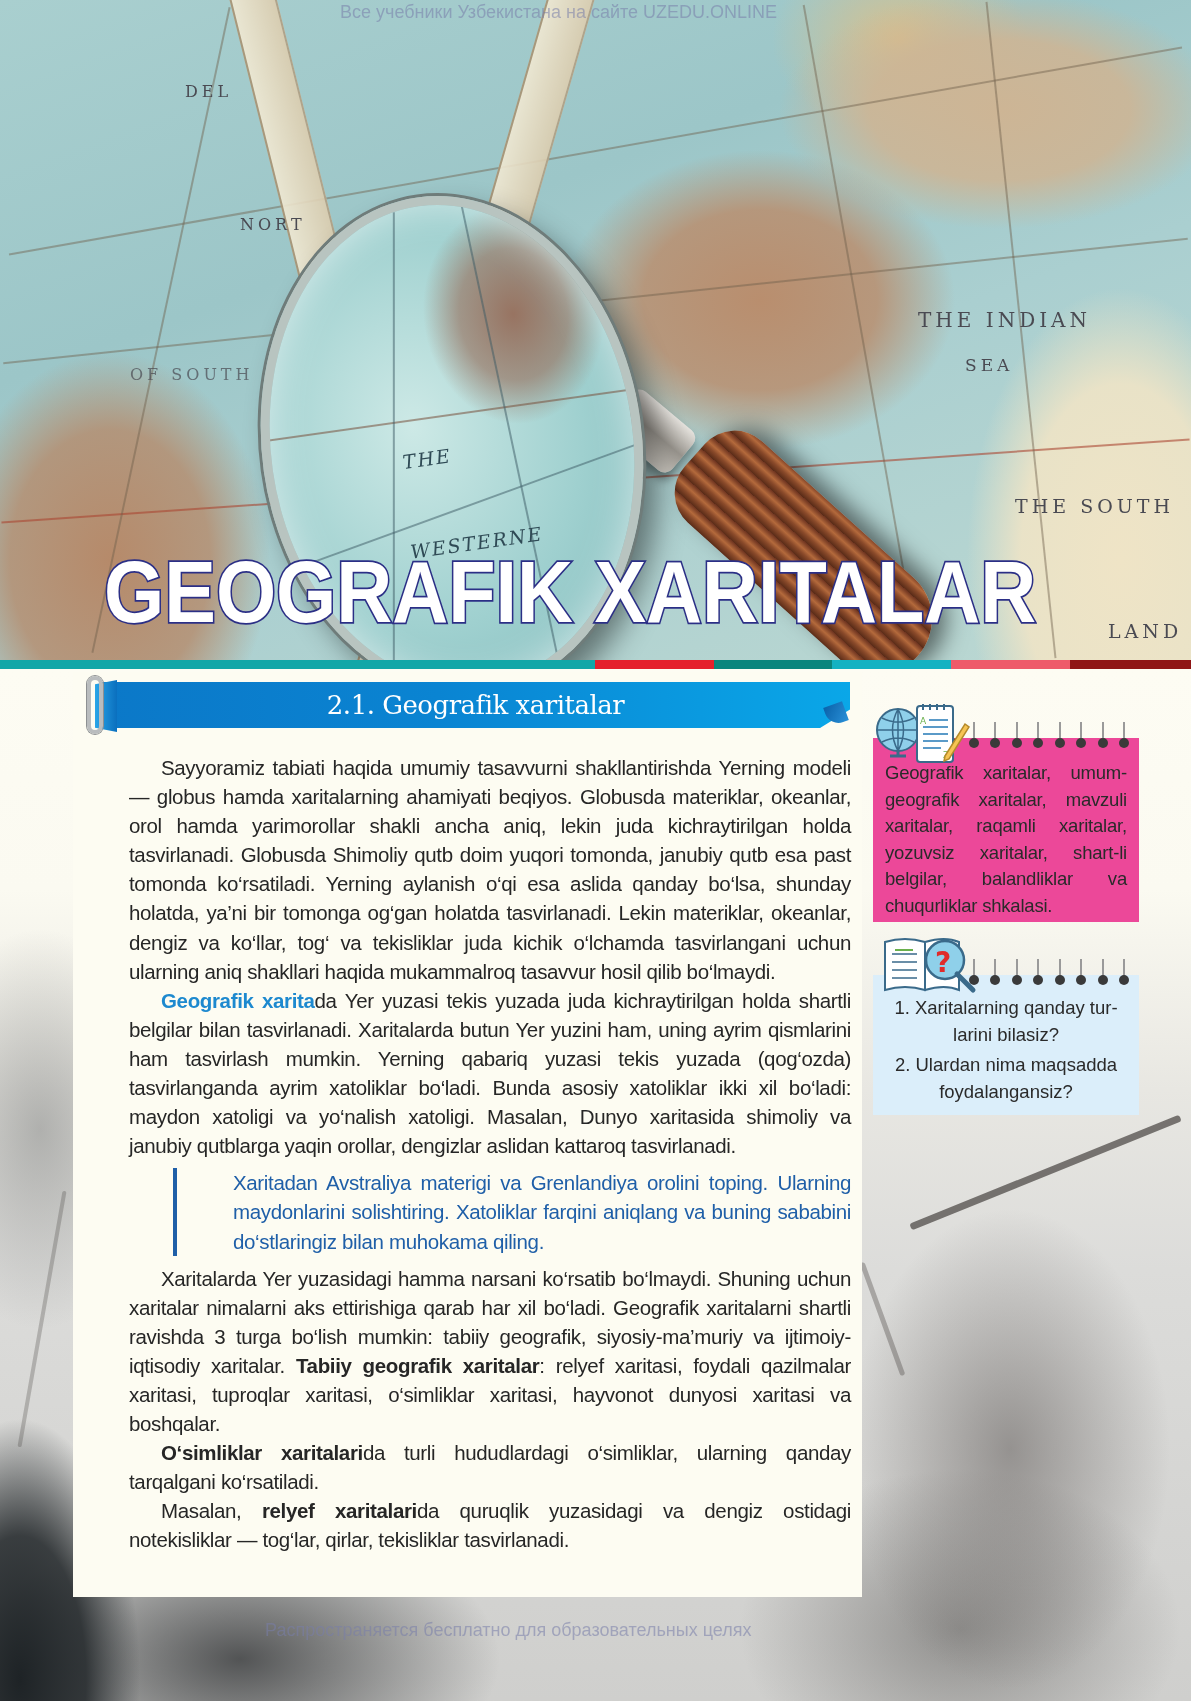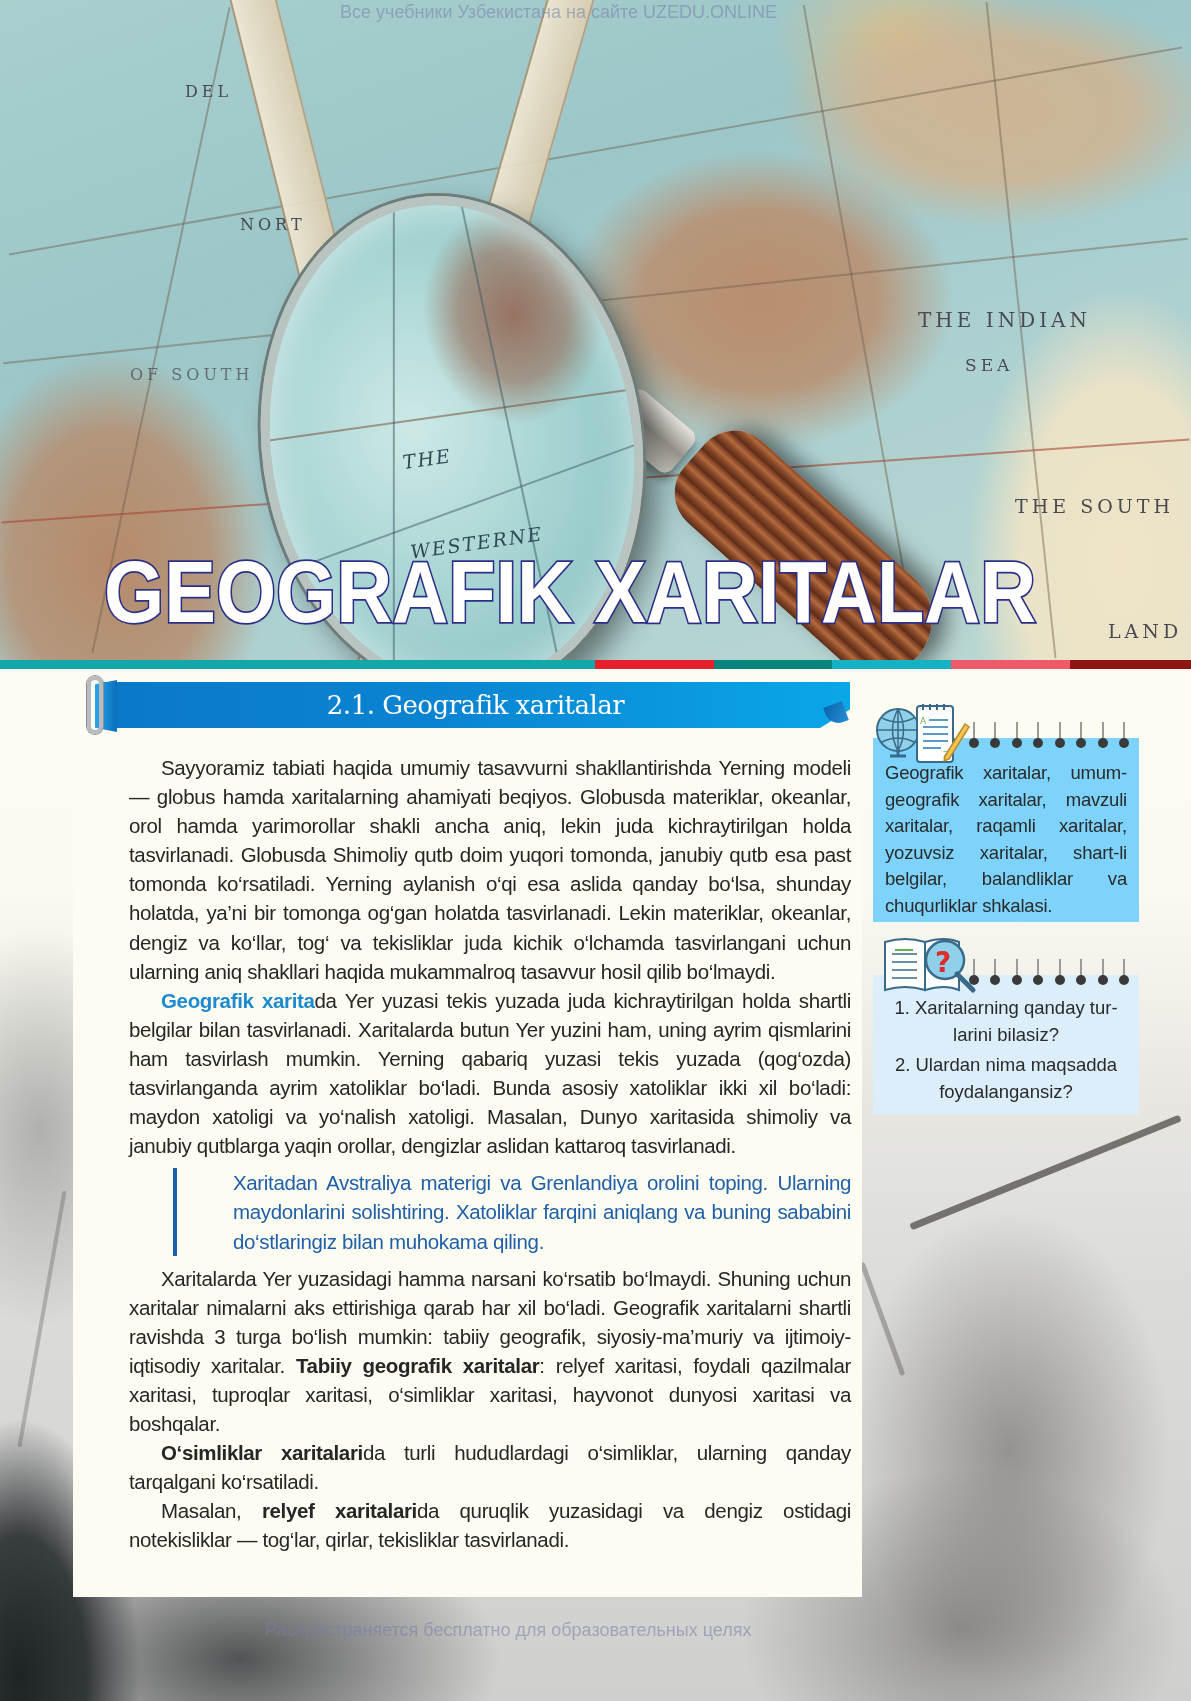--- a/index.html
+++ b/index.html
@@ -146,21 +146,21 @@
     color: #1f5fa8; text-indent: 0 !important;
   }
   .callout p { text-indent: 0; }
 
   
   .side-box {
     position: absolute; left: 873px; width: 266px; padding: 22px 12px 8px 12px;
     font-family: "Liberation Sans", sans-serif; font-size: 18.5px; line-height: 26.5px;
     color: #2a2a2a; text-align: justify;
   }
-  .side-box.terms { top: 738px; height: 184px; background: #7dd3fc; letter-spacing: -0.2px; }
+  .side-box.terms { top: 738px; height: 184px; background: #ec4899; letter-spacing: -0.2px; }
   .side-box.questions { top: 975px; height: 140px; background: #dbeefa; padding-top: 20px; }
   .side-box.questions p { margin-bottom: 4px; text-align: center; }
   .rings {
     position: absolute; top: -16px; right: 10px; display: flex; gap: 11.5px;
   }
   .ring { position: relative; width: 10px; height: 28px; }
   .ring::before {
     content: ""; position: absolute; left: 4px; top: 0; width: 2px; height: 18px; background: #9a9a9a;
   }
   .ring::after {

